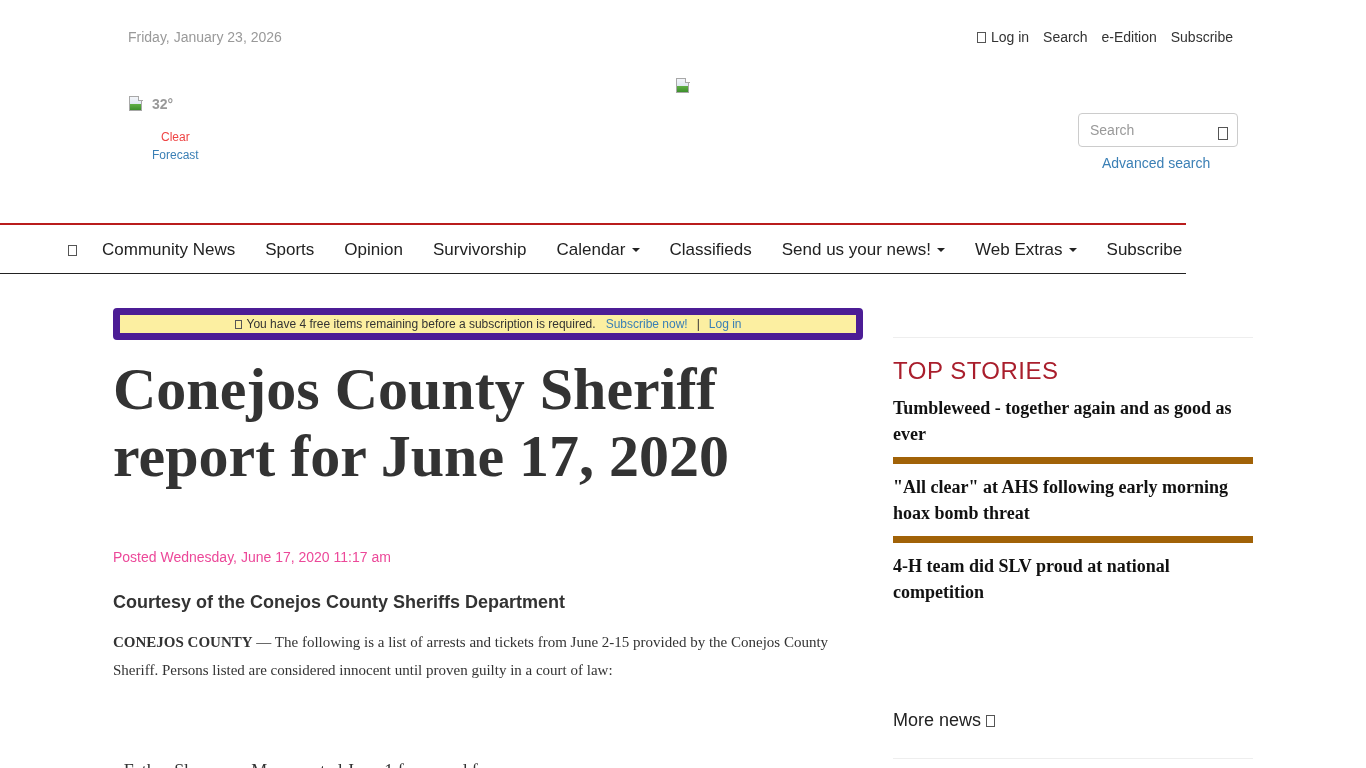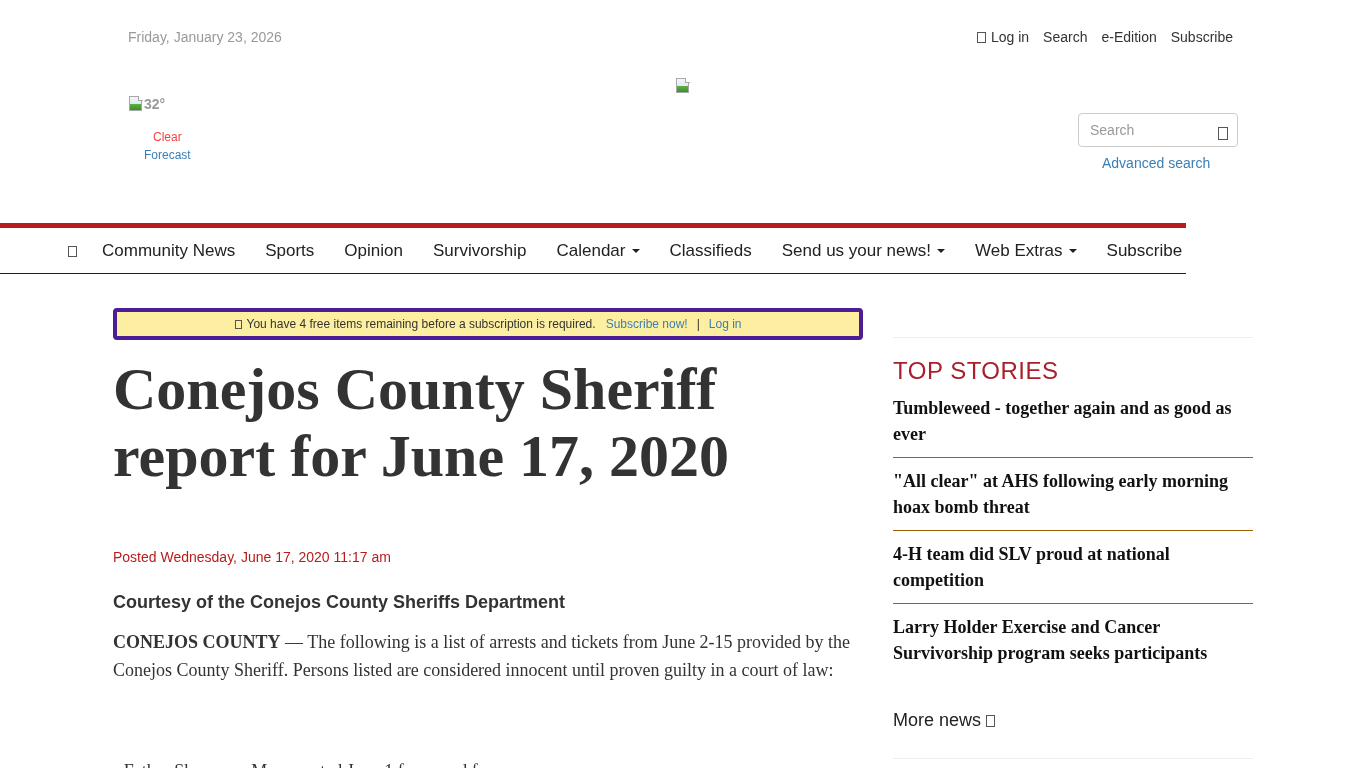--- a/index.html
+++ b/index.html
@@ -6,64 +6,64 @@
     html, body { width: 1366px; height: 768px; overflow: hidden; background: #ffffff; }
     body { font-family: "Liberation Sans", sans-serif; color: #333333; position: relative; }
     a { text-decoration: none; }
 
     
     .date { position: absolute; left: 128px; top: 29px; font-size: 14px; color: #999999; }
     .top-links { position: absolute; right: 133px; top: 29px; display: flex; gap: 14px; font-size: 14px; color: #333; }
     .top-links a { color: #333; }
     .glyph-box { display: inline-block; width: 9px; height: 11px; border: 1px solid #555; vertical-align: -1px; margin-right: 5px; }
 
-    .weather { position: absolute; left: 128px; top: 96px; display: flex; }
+    .weather { position: absolute; left: 128px; top: 96px; display: flex; gap: 8px; }
     .broken-img { width: 16px; height: 16px; position: relative; }
     .broken-img .page { position: absolute; left: 1px; top: 0; width: 13px; height: 15px; border: 1px solid #a8a8a8; background: linear-gradient(180deg, #f4f6fa 0%, #dfe8f2 55%, #5fae45 56%, #3c8f2c 100%); }
     .broken-img .fold { position: absolute; right: 1px; top: 0; width: 5px; height: 5px; background: #fff; border-left: 1px solid #a8a8a8; border-bottom: 1px solid #a8a8a8; }
     .weather-info { display: flex; flex-direction: column; }
     .temp { font-size: 14px; font-weight: bold; color: #999999; line-height: 16px; }
     .cond { font-size: 12px; color: #ef4444; line-height: 19px; margin-top: 16px; text-align: center; }
     .forecast { font-size: 12px; color: #3a7fb5; line-height: 17px; }
 
     .logo { position: absolute; left: 675px; top: 78px; }
 
     .search-box { position: absolute; left: 1078px; top: 113px; width: 160px; height: 34px; border: 1px solid #cccccc; border-radius: 4px; display: flex; align-items: center; }
     .search-box input { border: none; outline: none; background: transparent; font-family: "Liberation Sans", sans-serif; font-size: 14px; color: #333; padding-left: 11px; width: 130px; }
     .search-box input::placeholder { color: #999999; }
     .search-box .sbtn { position: absolute; right: 9px; top: 13px; width: 10px; height: 13px; border: 1px solid #555; }
     .adv-search { position: absolute; left: 1102px; top: 155px; font-size: 14px; color: #3a7fb5; }
 
     
-    .nav { position: absolute; left: 0; top: 223px; width: 1186px; height: 51px; border-top: 5px solid #b91c1c; border-bottom: 1px solid #222; display: flex; align-items: center; padding-left: 58px; }
+    .nav { position: absolute; left: 0; top: 223px; width: 1186px; height: 51px; border-top: 2px solid #b91c1c; border-bottom: 1px solid #222; display: flex; align-items: center; padding-left: 58px; }
     .nav-item { font-size: 17px; color: #222; padding: 0 15px; line-height: 49px; white-space: nowrap; }
     .nav-item .caret { display: inline-block; width: 0; height: 0; border-left: 4px solid transparent; border-right: 4px solid transparent; border-top: 4px solid #222; vertical-align: 3px; margin-left: 6px; }
     .nav-home { padding: 0 10px 0 10px; }
     .nav-home .glyph-box { margin-right: 0; width: 9px; height: 11px; }
 
     
-    .notice { position: absolute; left: 113px; top: 308px; width: 750px; height: 32px; background: #fcefa1; border: 4px solid #4c1d95; border-radius: 4px; font-size: 12px; color: #333; display: flex; align-items: center; justify-content: center; }
+    .notice { position: absolute; left: 113px; top: 308px; width: 750px; height: 32px; background: #fcefa1; border: 7px solid #4c1d95; border-radius: 4px; font-size: 12px; color: #333; display: flex; align-items: center; justify-content: center; }
     .notice b { font-weight: normal; }
     .notice .lnk { color: #3a7fb5; }
     .notice .sep { color: #333; margin: 0 9px; }
     .notice .glyph-box { width: 7px; height: 9px; margin-right: 5px; vertical-align: 0; }
 
     
     .headline { position: absolute; left: 113px; top: 356px; width: 720px; font-family: "Liberation Serif", serif; font-weight: bold; font-size: 60px; line-height: 67px; color: #333333; }
-    .posted { position: absolute; left: 113px; top: 549px; font-size: 14px; color: #b91c1c; }
+    .posted { position: absolute; left: 113px; top: 549px; font-size: 14px; color: #ec4899; }
     .courtesy { position: absolute; left: 113px; top: 592px; font-size: 18px; font-weight: bold; color: #333; }
-    .body-para { position: absolute; left: 113px; top: 628px; width: 750px; font-family: "Liberation Serif", serif; font-size: 18px; line-height: 28px; color: #333; }
+    .body-para { position: absolute; left: 113px; top: 628px; width: 750px; font-family: "Liberation Serif", serif; font-size: 15px; line-height: 28px; color: #333; }
     .body-para b { font-weight: bold; }
     .body-para2 { position: absolute; left: 113px; top: 757px; width: 750px; font-family: "Liberation Serif", serif; font-size: 18px; line-height: 28px; color: #333; }
 
     
     .side-top-rule { position: absolute; left: 893px; top: 337px; width: 360px; border-top: 1px solid #eeeeee; }
     .side-title { position: absolute; left: 893px; top: 357px; font-size: 24px; font-weight: normal; color: #a91e2c; letter-spacing: 0.5px; }
     .stories { position: absolute; left: 893px; top: 393px; width: 360px; }
-    .story { font-family: "Liberation Serif", serif; font-weight: bold; font-size: 18px; line-height: 26px; color: #111; padding: 2px 0 10px 0; border-bottom: 1px solid #a16207; margin-bottom: 8px; }
+    .story { font-family: "Liberation Serif", serif; font-weight: bold; font-size: 18px; line-height: 26px; color: #111; padding: 2px 0 10px 0; border-bottom: 7px solid #a16207; margin-bottom: 8px; }
     .story:last-child { border-bottom: none; }
     .more-news { position: absolute; left: 893px; top: 710px; font-size: 18px; color: #222; }
     .more-news .glyph-box { width: 9px; height: 12px; margin-left: 5px; margin-right: 0; vertical-align: -1px; }
     .side-bottom-rule { position: absolute; left: 893px; top: 758px; width: 360px; border-top: 1px solid #eeeeee; }
   </style>
 </head>
 <body>
 
 <div class="date">Friday, January 23, 2026</div>
 
@@ -125,16 +125,15 @@
 <h3 class="courtesy">Courtesy of the Conejos County Sheriffs Department</h3>
 <p class="body-para"><b>CONEJOS COUNTY</b><span> — The following is a list of arrests and tickets from June 2-15 provided by the Conejos County Sheriff. Persons listed are considered innocent until proven guilty in a court of law:</span></p>
 <p class="body-para2">• Esther Sheesa — M... arrested June 1 for ... and f...</p>
 
 <div class="side-top-rule"></div>
 <h2 class="side-title">TOP STORIES</h2>
 <div class="stories">
   <a href="#" class="story" style="display:block">Tumbleweed - together again and as good as ever</a>
   <a href="#" class="story" style="display:block">"All clear" at AHS following early morning hoax bomb threat</a>
   <a href="#" class="story" style="display:block">4-H team did SLV proud at national competition</a>
-  <a href="#" class="story" style="display:block">Larry Holder Exercise and Cancer Survivorship program seeks participants</a>
 </div>
 <a href="#" class="more-news"><span>More news</span><span class="glyph-box"></span></a>
 <div class="side-bottom-rule"></div>
 
 </body></html>

